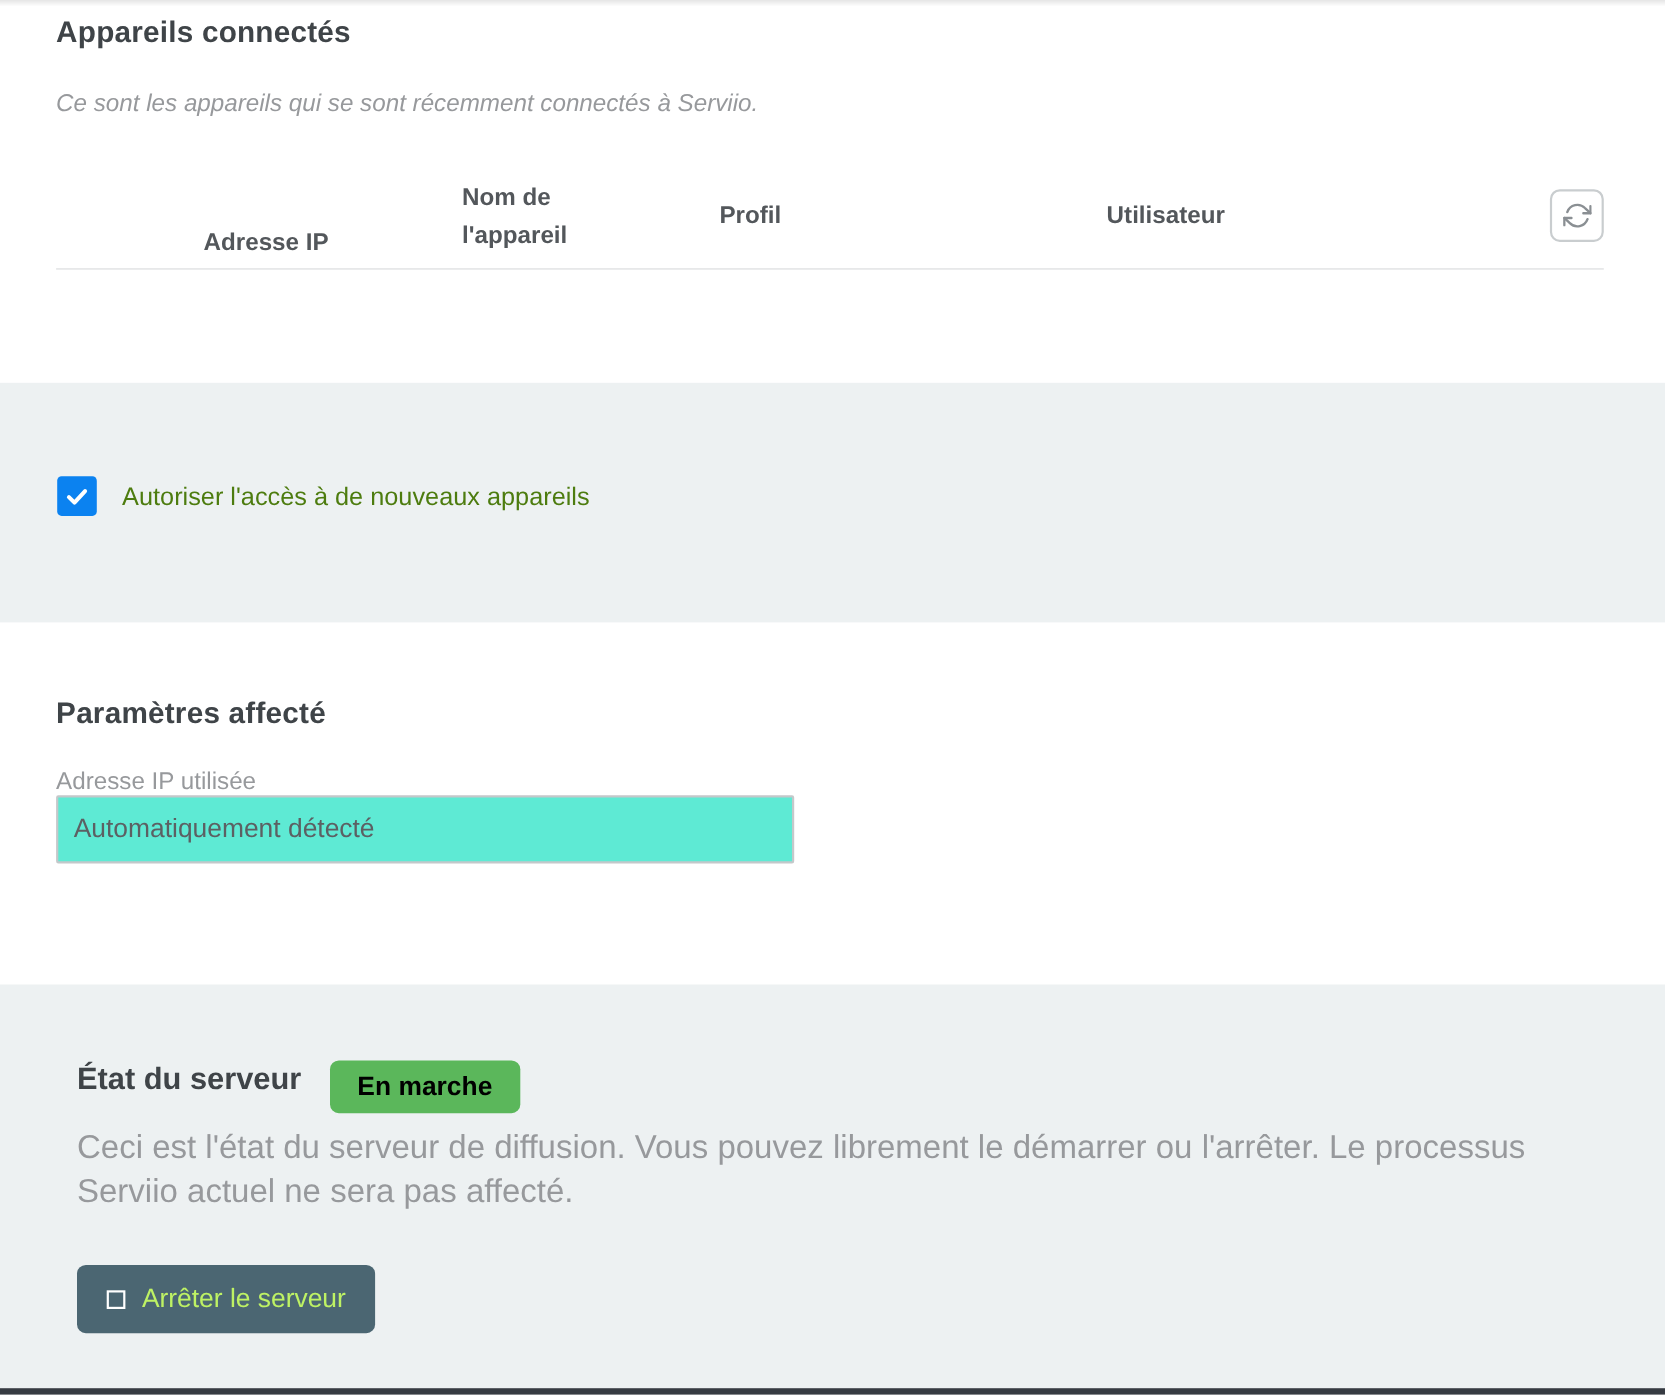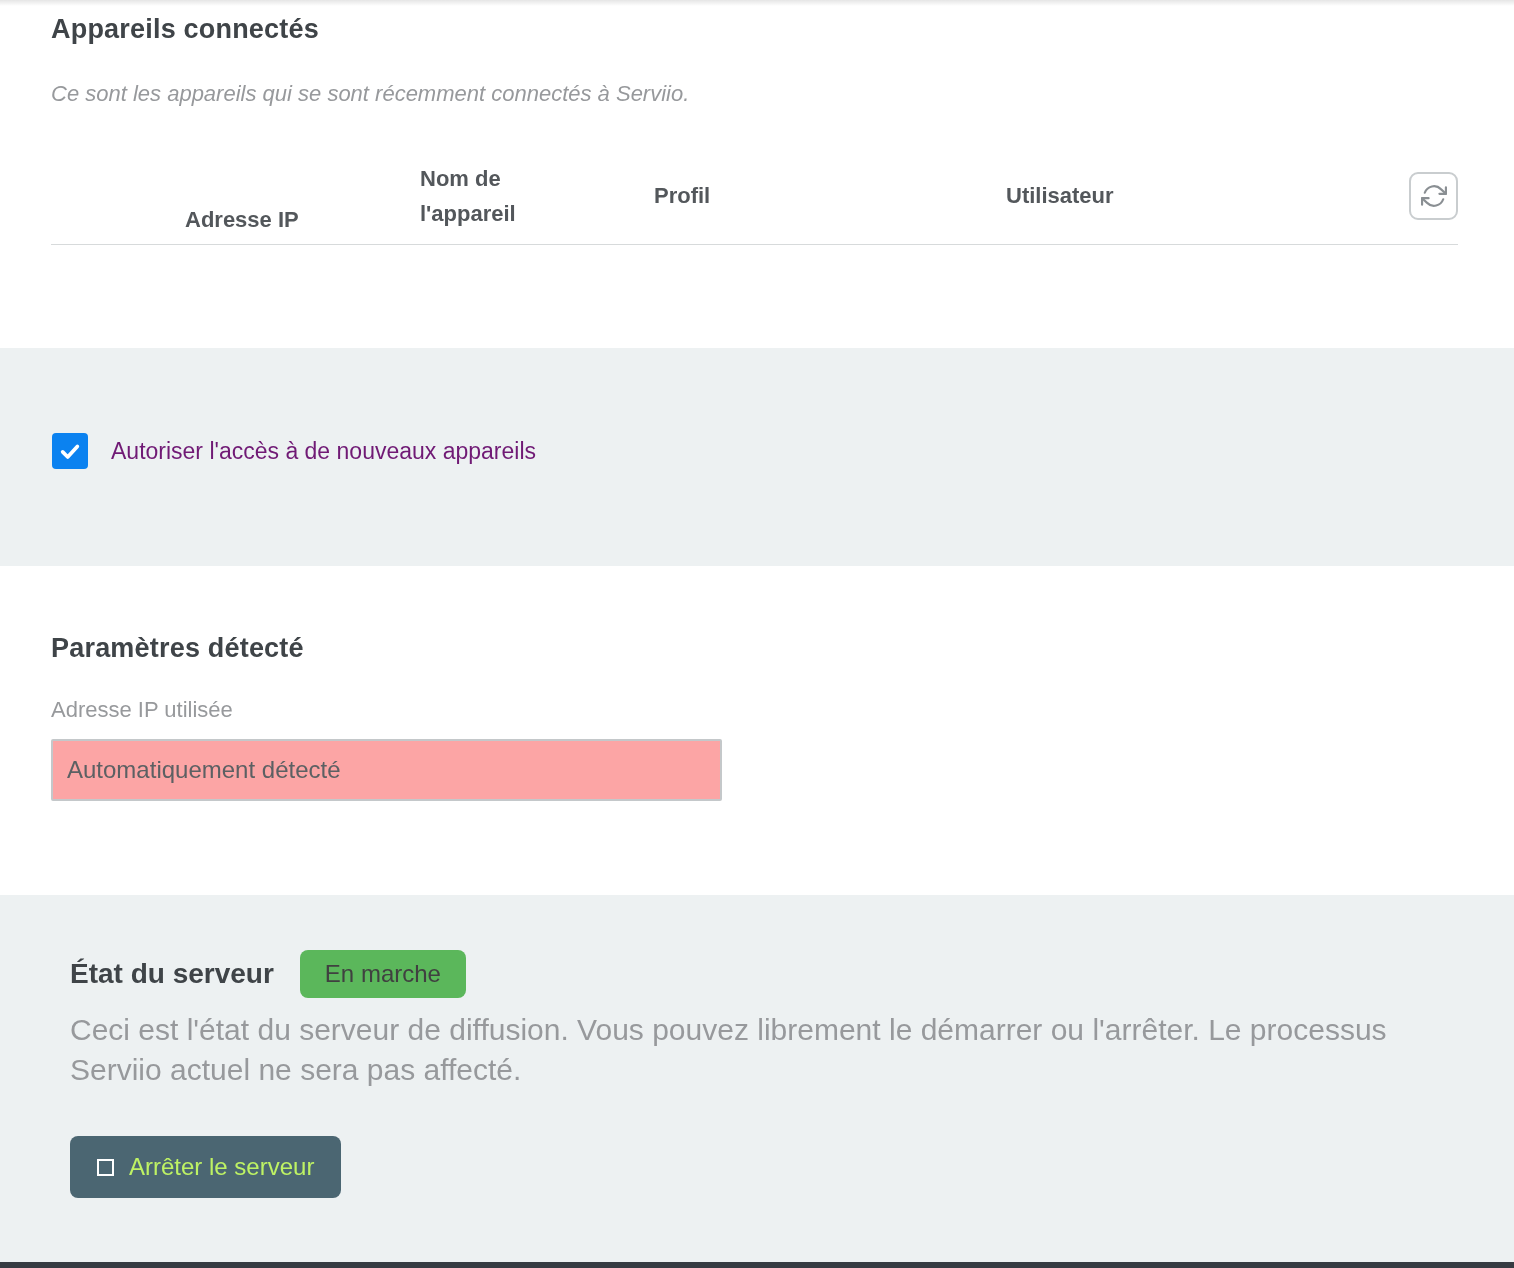--- a/index.html
+++ b/index.html
@@ -83,38 +83,37 @@
     display: flex;
     align-items: center;
     justify-content: center;
     cursor: pointer;
     flex: none;
   }
   .checkbox svg { stroke: #ffffff; }
   .checkbox-label {
     margin-left: 23px;
     font-size: 23px;
-    color: #701a75;
+    color: #4d7c0f;
   }
 
   
   .network-section { height: 329px; padding: 67px 56px 0 51px; }
   .field-label {
     margin-top: 33px;
     font-size: 22px;
     color: #97999c;
   }
   .ip-input {
     display: block;
-    margin-top: 16px;
     width: 671px;
     height: 62px;
     border: 2px solid #c4c8ca;
     border-radius: 2px;
-    background: #fca5a5;
+    background: #5eead4;
     font-family: "Liberation Sans", sans-serif;
     font-size: 24px;
     color: #5c6063;
     padding: 12px 14px;
     outline: none;
   }
 
   
   .status-section { height: 367px; padding: 55px 60px 0 70px; }
   .status-head { display: flex; align-items: center; }
@@ -122,25 +121,26 @@
     font-size: 28px;
     font-weight: bold;
     color: #3f4448;
   }
   .status-badge {
     margin-left: 26px;
     height: 48px;
     padding: 0 25px;
     border-radius: 8px;
     background: #5bb75b;
-    color: #404040;
+    color: #000000;
     font-size: 24px;
-    font-weight: normal;
-    display: flex;
-    align-items: center;
+    font-weight: bold;
+    display: flex;
+    align-items: center;
+    margin-top: 14px;
   }
   .status-desc {
     margin-top: 12px;
     font-size: 30px;
     line-height: 40px;
     color: #97999c;
     max-width: 1403px;
   }
   .stop-btn {
     margin-top: 46px;
@@ -210,21 +210,21 @@
         <svg width="22" height="22" viewBox="0 0 24 24" fill="none" stroke-width="4" stroke-linecap="round" stroke-linejoin="round">
           <polyline points="4 13 9.5 18.5 20 7"></polyline>
         </svg>
       </span>
     </div>
     <label class="checkbox-label">Autoriser l'accès à de nouveaux appareils</label>
   </div>
 </section>
 
 <section class="section-white network-section">
-  <h2 class="h-title">Paramètres détecté</h2>
+  <h2 class="h-title">Paramètres affecté</h2>
   <div class="field-label">Adresse IP utilisée</div>
   <input class="ip-input" type="text" value="Automatiquement détecté" style="">
 </section>
 
 <section class="section-gray status-section">
   <div class="status-head">
     <h2 class="status-title">État du serveur</h2>
     <div class="status-badge">En marche</div>
   </div>
   <p class="status-desc">Ceci est l'état du serveur de diffusion. Vous pouvez librement le démarrer ou l'arrêter. Le processus Serviio actuel ne sera pas affecté.</p>

